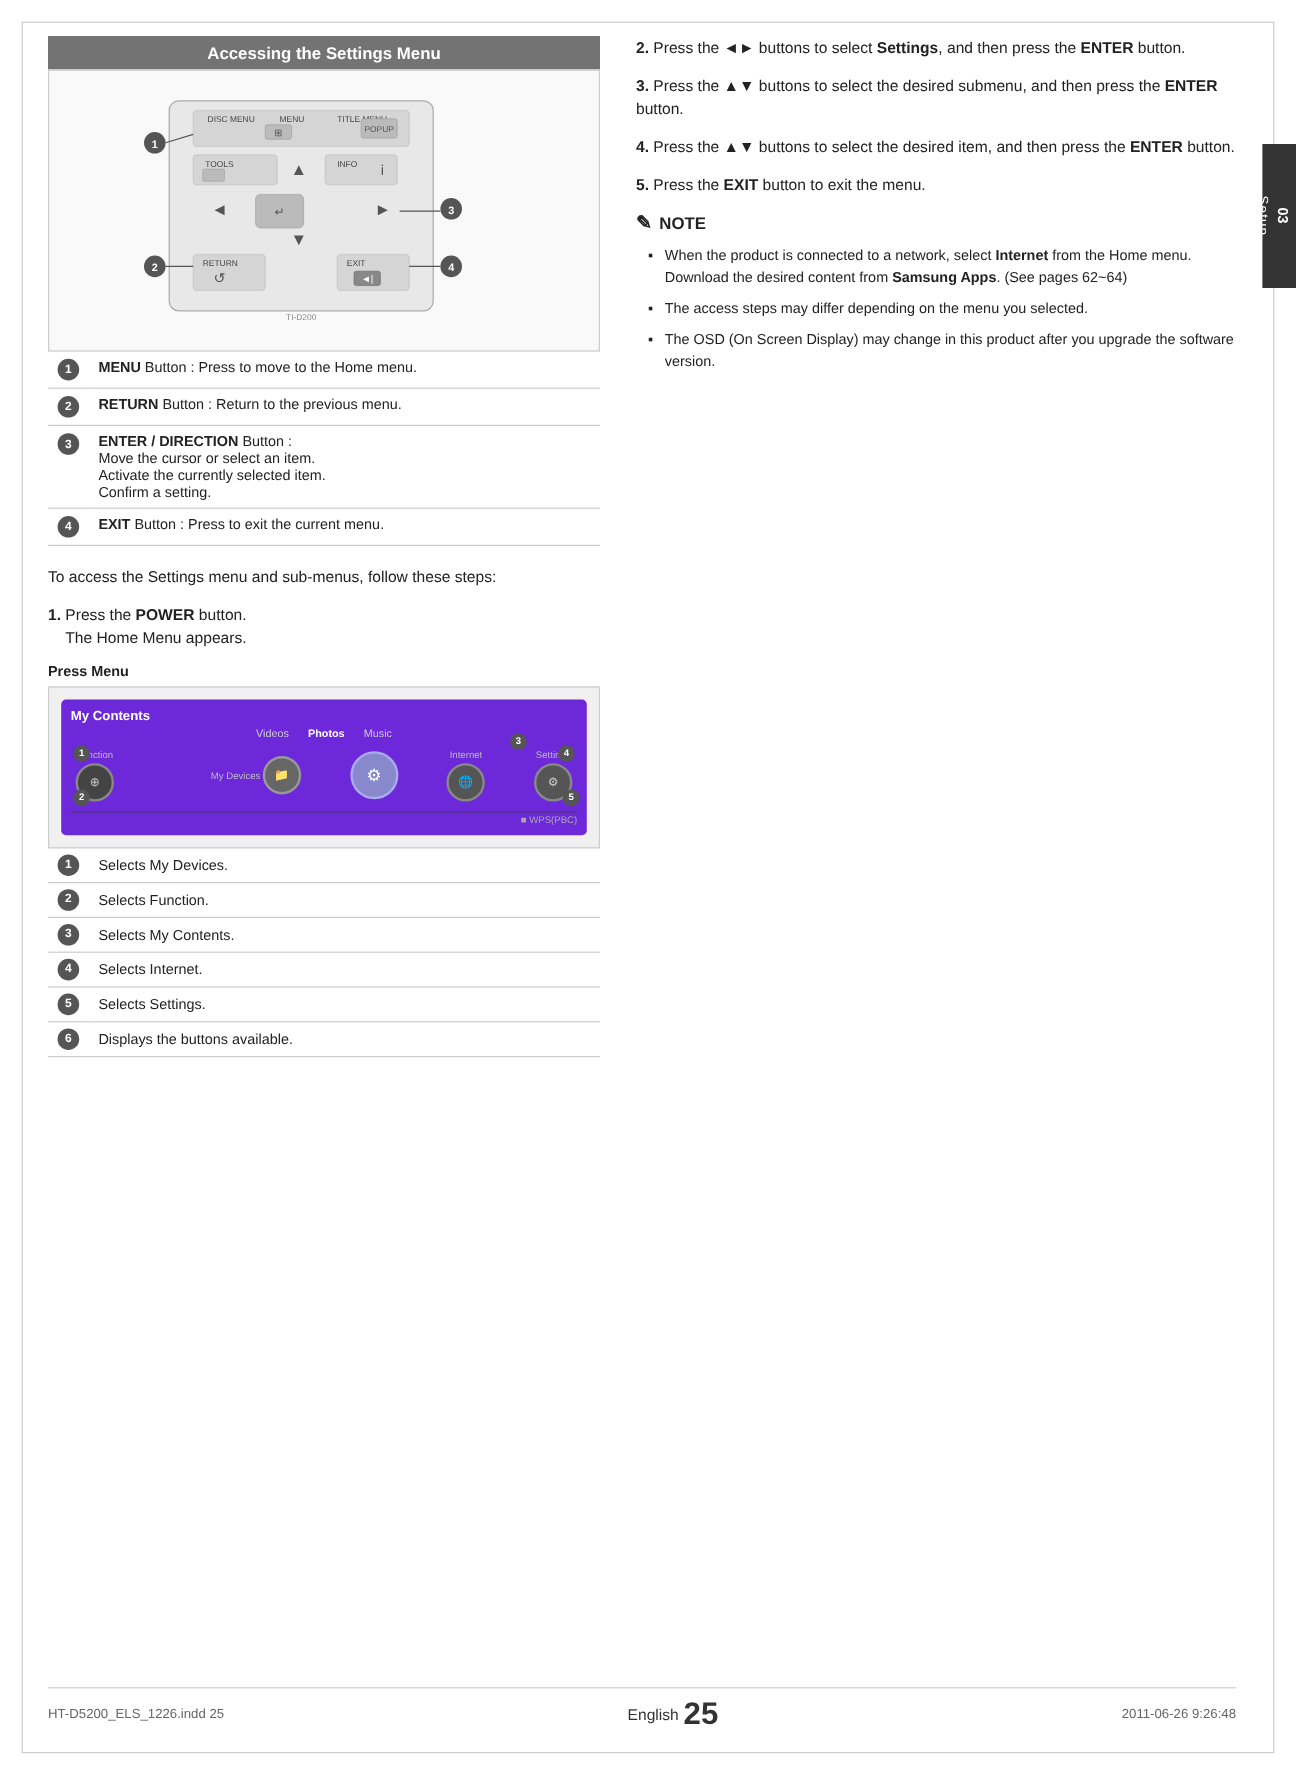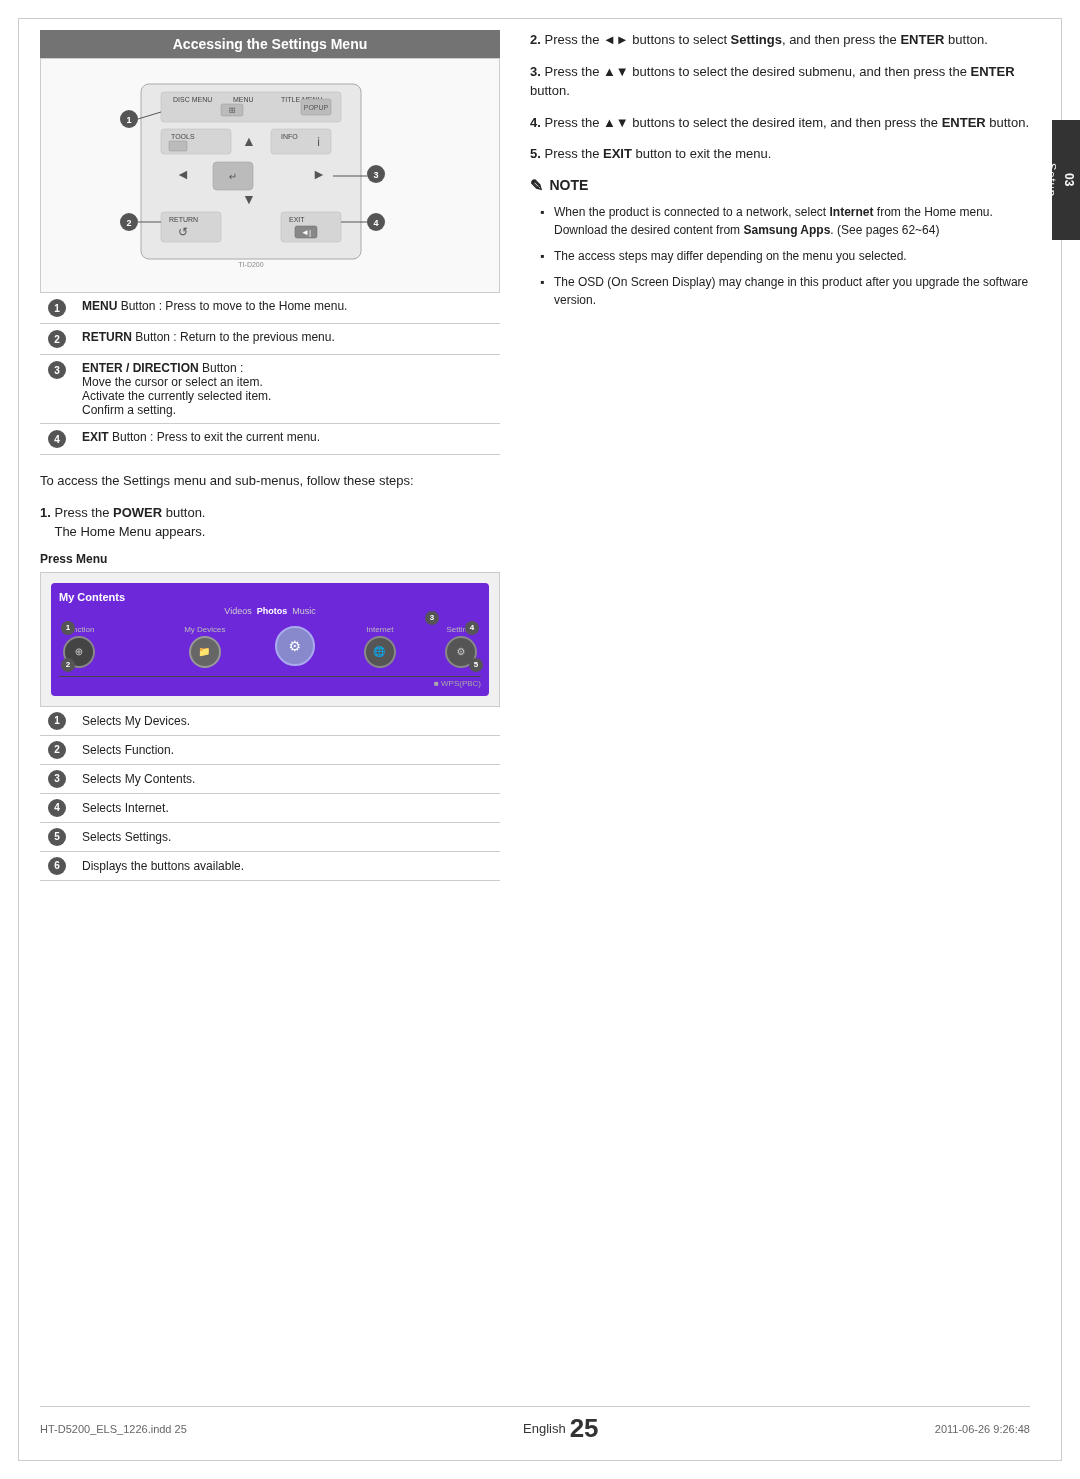--- a/index.html
+++ b/index.html
@@ -369,34 +369,34 @@
         <span class="step-num">1.</span>
         Press the <strong>POWER</strong> button.<br>
         &nbsp;&nbsp;&nbsp;&nbsp;The Home Menu appears.
       </div>
 
       <div class="bullet-point">Press Menu</div>
 
       <div class="home-menu-box">
         <div class="home-menu-inner">
           <div style="font-size:11px; font-weight:bold; color:#fff; margin-bottom:3px;">My Contents</div>
-          <div style="display:flex; gap:5px; font-size:9px; color:#ccc; margin-bottom:3px; justify-content:center;">
+          <div style="display:flex; gap:16px; font-size:9px; color:#ccc; margin-bottom:3px; justify-content:center;">
             <span>Videos</span>
             <span style="color:#fff; font-weight:bold;">Photos</span>
             <span>Music</span>
           </div>
           <div style="display:flex; justify-content:space-between; align-items:center; padding:6px 4px; position:relative;">
 
             <div style="display:flex; flex-direction:column; align-items:center; gap:2px;">
               <div style="font-size:8px; color:#bbb;">Function</div>
               <div style="width:32px;height:32px;border-radius:50%;background:#444;border:2px solid #888;display:flex;align-items:center;justify-content:center;">
                 <span style="font-size:10px; color:#ccc;">⊕</span>
               </div>
             </div>
-            <div style="display:flex; flex-direction:column; align-items:center; gap:2px;margin-left:40px;">
+            <div style="display:flex; align-items:center; gap:2px;margin-left:40px;">
               <div style="font-size:8px; color:#bbb;">My Devices</div>
               <div style="width:32px;height:32px;border-radius:50%;background:#666;border:2px solid #999;display:flex;align-items:center;justify-content:center;">
                 <span style="font-size:10px; color:#ddd;">📁</span>
               </div>
             </div>
             <div style="display:flex; flex-direction:column; align-items:center; gap:2px;">
               <div style="width:40px;height:40px;border-radius:50%;background:#8888cc;border:2px solid #aaaaee;display:flex;align-items:center;justify-content:center;">
                 <span style="font-size:14px; color:#fff;">⚙</span>
               </div>
             </div>

